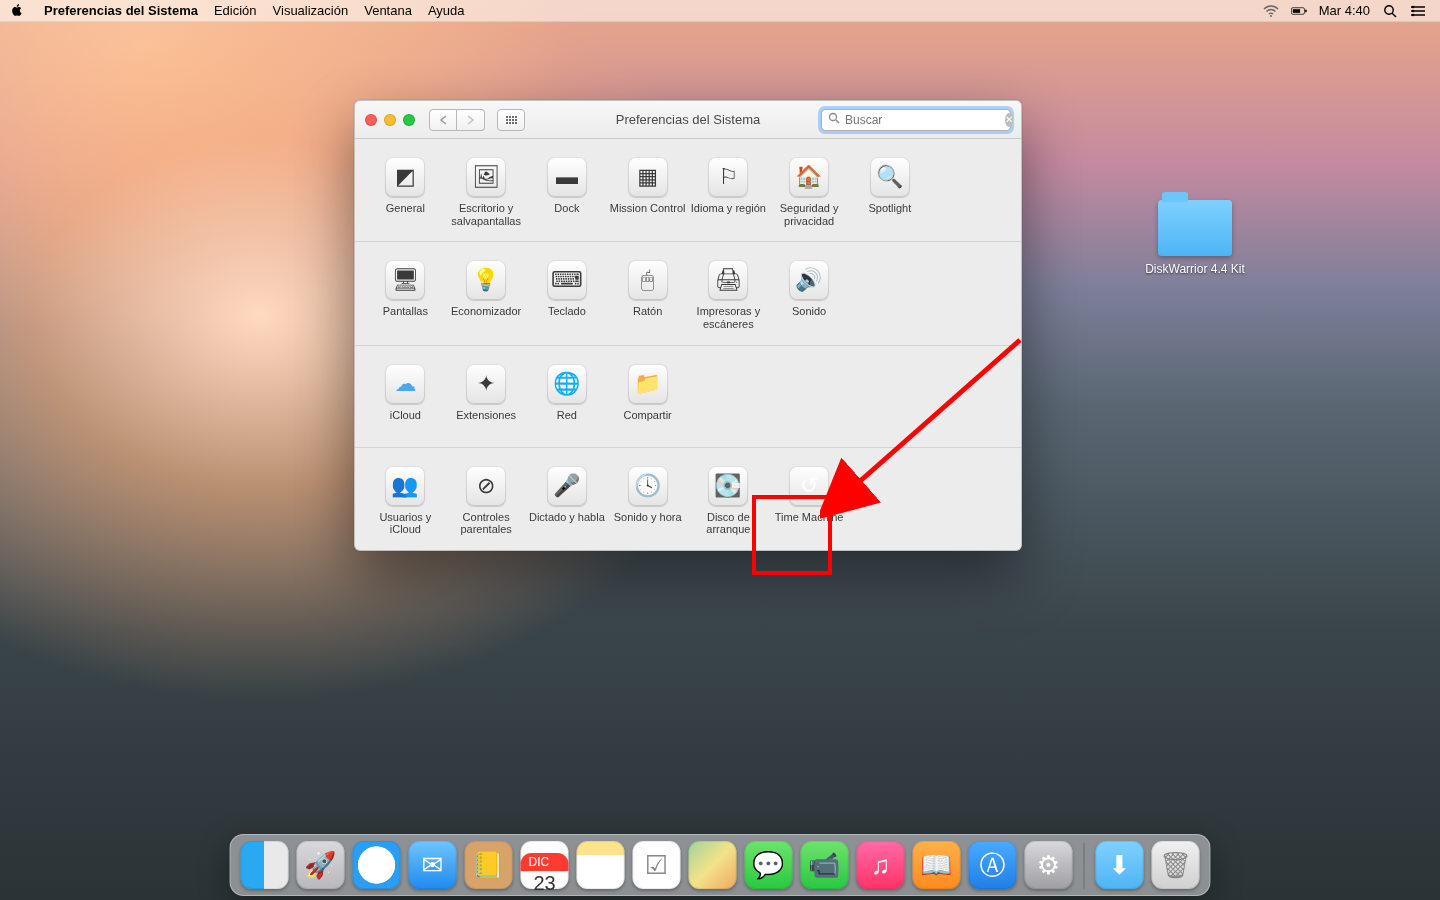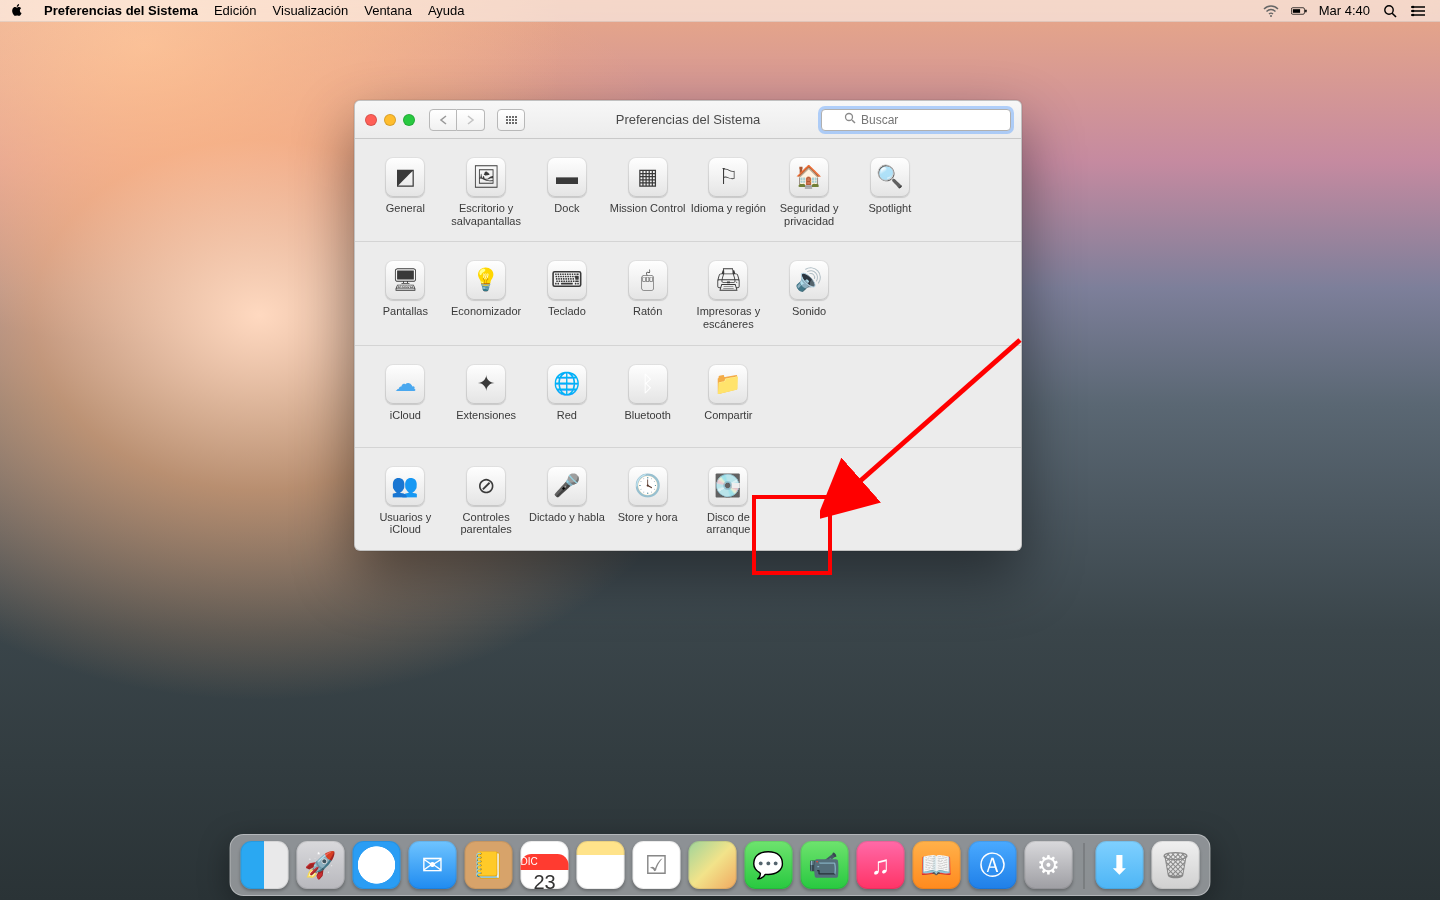--- a/index.html
+++ b/index.html
@@ -50,21 +50,21 @@
     margin-left:4px; width:28px; height:22px; border-radius:4px;
     background:linear-gradient(180deg,#ffffff,#f1f1f1); border:1px solid #b8b8b8;
     display:flex;align-items:center;justify-content:center;
   }
   .gridbtn .g { display:grid; grid-template-columns:repeat(4,2px); grid-template-rows:repeat(3,2px); gap:1px;}
   .gridbtn .g span{background:#6b6b6b;}
   .wtitle { position:absolute; left:50%; transform:translateX(-50%); font-size:13px; color:#4a4a4a;}
   .search {
     margin-left:auto; width:190px; height:22px; border-radius:4px;
     background:#fff; border:1px solid #b0b0b0; box-shadow:0 0 0 3px rgba(90,160,255,0.45);
-    display:flex; align-items:center; padding:0 22px; gap:5px; color:#8a8a8a; font-size:12px;
+    display:flex; align-items:center; padding:0 6px; gap:5px; color:#8a8a8a; font-size:12px;
   }
   .search .mag { font-size:12px; color:#8a8a8a;}
   .search input { border:none; outline:none; flex:1; font-size:12px; background:transparent; color:#333;}
   .search .clear { width:14px; height:14px; border-radius:50%; background:#bdbdbd; color:#fff; font-size:10px; display:flex;align-items:center;justify-content:center;}
 
   .pane-rows { }
   .row { display:grid; grid-template-columns: repeat(8, 1fr); padding: 14px 10px 14px 10px; border-bottom:1px solid #d4d4d4;}
   .row:last-child{border-bottom:none;}
   .pref {
     display:flex; flex-direction:column; align-items:center; text-align:center;
@@ -204,20 +204,24 @@
             <line x1="0" y1="6" x2="14" y2="6" stroke="#000" stroke-width="1.5"></line>
             <line x1="0" y1="10" x2="14" y2="10" stroke="#000" stroke-width="1.5"></line>
             <circle cx="2" cy="2" r="1.3" fill="#000"></circle>
             <circle cx="2" cy="6" r="1.3" fill="#000"></circle>
             <circle cx="2" cy="10" r="1.3" fill="#000"></circle>
           </svg>
       </span>
     </div>
   </div>
 
+  <div class="desk-folder">
+    <div class="foldericon"></div>
+    <div>DiskWarrior 4.4 Kit</div>
+  </div>
 
   <div class="window">
     <div class="titlebar">
       <div class="traffic">
         <span class="dot red"></span>
         <span class="dot yellow"></span>
         <span class="dot green"></span>
       </div>
       <div class="navseg">
         <button>
@@ -327,24 +331,20 @@
           </div>
         <div class="pref">
             <div class="ic ic-ext">✦</div>
             <div class="lbl">Extensiones</div>
           </div>
         <div class="pref">
             <div class="ic ic-net" style="color:#fff">🌐</div>
             <div class="lbl">Red</div>
           </div>
         <div class="pref">
-            <div class="ic ic-bt" style="color:#fff">ᛒ</div>
-            <div class="lbl">Bluetooth</div>
-          </div>
-        <div class="pref">
             <div class="ic ic-share">📁</div>
             <div class="lbl">Compartir</div>
           </div>
         <div></div>
           <div></div>
       </div>
 
       <div class="row">
         <div class="pref">
             <div class="ic ic-users">👥</div>
@@ -353,25 +353,29 @@
         <div class="pref">
             <div class="ic ic-parent">⊘</div>
             <div class="lbl">Controles parentales</div>
           </div>
         <div class="pref">
             <div class="ic ic-dict">🎤</div>
             <div class="lbl">Dictado y habla</div>
           </div>
         <div class="pref">
             <div class="ic ic-date">🕓</div>
-            <div class="lbl">Store y hora</div>
+            <div class="lbl">Sonido y hora</div>
           </div>
         <div class="pref">
             <div class="ic ic-startup">💽</div>
             <div class="lbl">Disco de arranque</div>
+          </div>
+        <div class="pref">
+            <div class="ic ic-tm" style="color:#fff">↺</div>
+            <div class="lbl">Time Machine</div>
           </div>
       </div>
 
     </div>
   </div>
 
   <svg class="arrow" width="220" height="200">
     <defs>
         <marker id="ah" markerWidth="14" markerHeight="14" refX="3" refY="6" orient="auto">
           <path d="M0,0 L12,6 L0,12 z" fill="#ff0000"></path>
@@ -381,21 +385,21 @@
   </svg>
   <div class="highlight"></div>
 
   <div class="dock">
     <div class="dockicon di-finder"></div>
     <div class="dockicon di-launch">🚀</div>
     <div class="dockicon di-safari"></div>
     <div class="dockicon di-mail">✉︎</div>
     <div class="dockicon di-contacts">📒</div>
     <div class="dockicon di-cal" style="flex-direction:column;font-size:9px;line-height:1;">
-      <div style="background:#ff3b30;color:#fff;width:100%;border-radius:11px 11px 0 0;padding:3px 0;font-size:10px;margin-top:16px;">DIC</div>
+      <div style="background:#ff3b30;color:#fff;width:100%;border-radius:11px 11px 0 0;padding:3px 8px;font-size:12px;margin-top:16px;">DIC</div>
       <div style="color:#333;font-size:20px;font-weight:300;padding-top:2px;">23</div>
     </div>
     <div class="dockicon di-notes"></div>
     <div class="dockicon di-reminders" style="color:#888">☑︎</div>
     <div class="dockicon di-maps"></div>
     <div class="dockicon di-msg">💬</div>
     <div class="dockicon di-facetime">📹</div>
     <div class="dockicon di-itunes">♫</div>
     <div class="dockicon di-ibooks">📖</div>
     <div class="dockicon di-appstore">Ⓐ</div>

